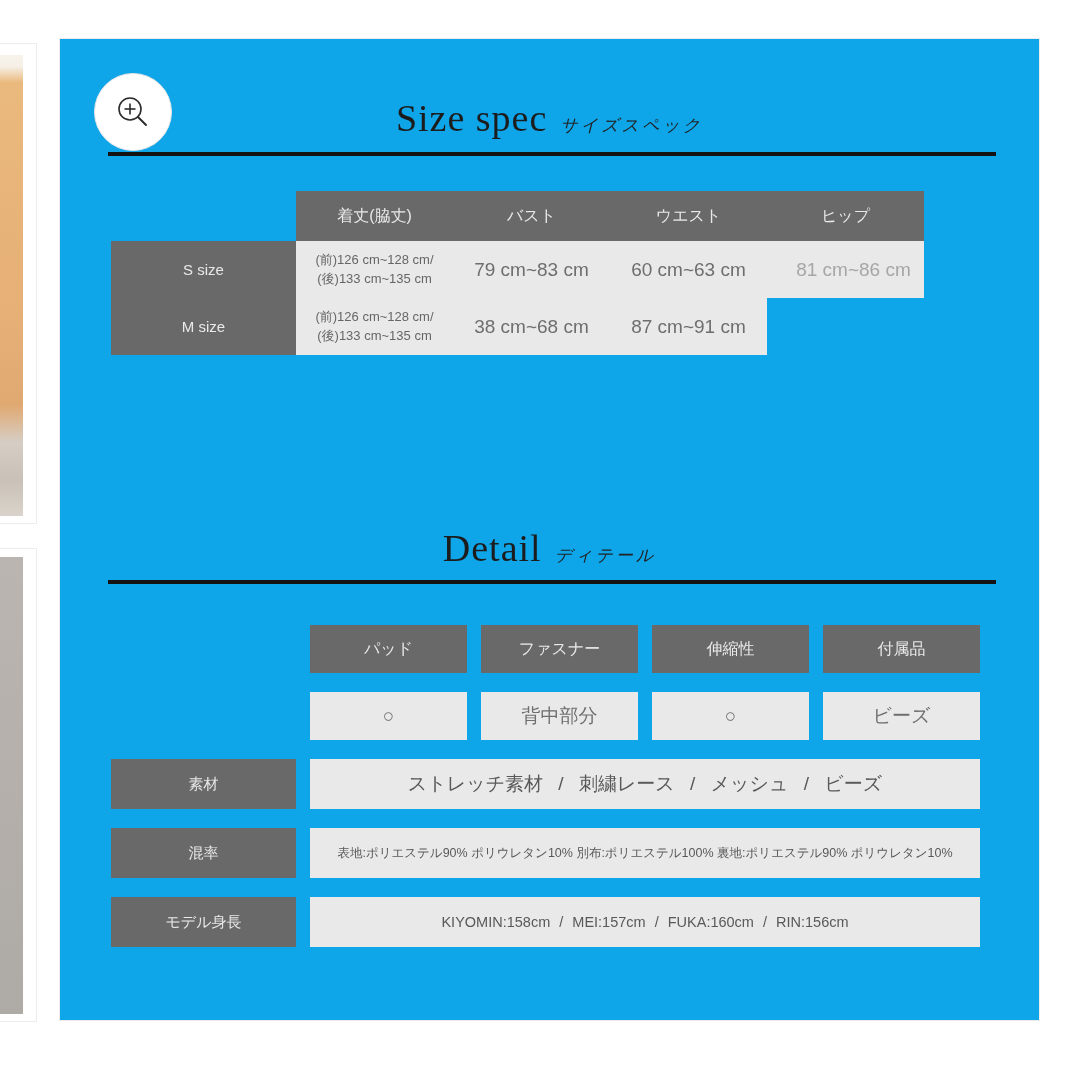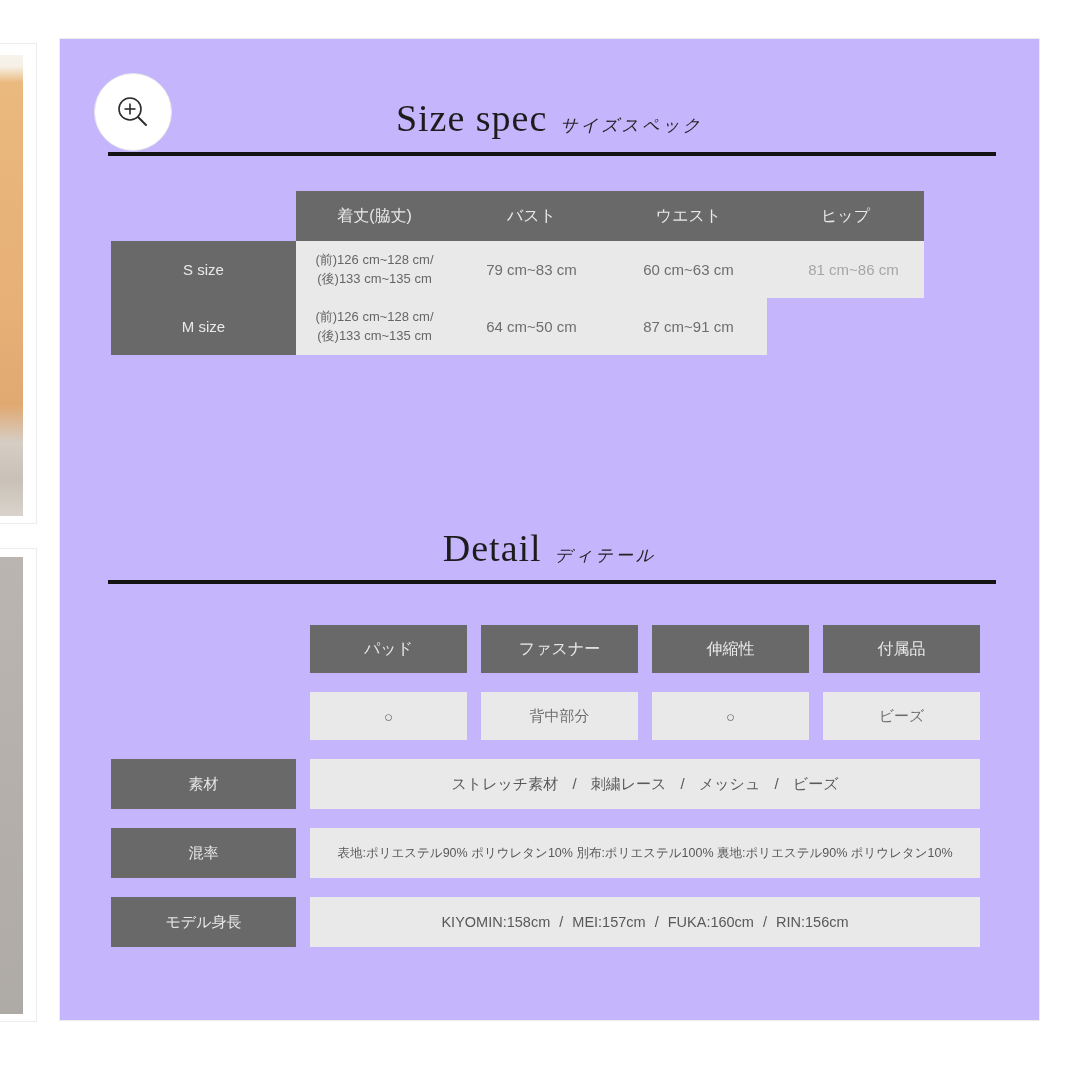--- a/index.html
+++ b/index.html
@@ -23,21 +23,21 @@
       #f7f3ec 0%,#f6f0e6 2.5%,#eab97e 6%,#e8b479 30%,#e6b077 55%,
       #e0a972 76%,#d6cdc4 84%,#c9c1b7 92%,#d9d3cb 100%);
   }
   .photo-gray{
     background:linear-gradient(180deg,#bab5b0 0%,#b4afaa 55%,#aeaaa5 100%);
   }
 
   
   .card{
     position:absolute;left:59px;top:38px;width:981px;height:983px;
-    background:#c4b5fd;border:1px solid #ececec;box-sizing:border-box;
+    background:#0ea5e9;border:1px solid #ececec;box-sizing:border-box;
   }
 
   .zoom-btn{
     position:absolute;left:34px;top:34px;width:78px;height:78px;
     border-radius:50%;border:1px solid #e6e6e6;background:#fff;
     display:flex;align-items:center;justify-content:center;
     padding:0;cursor:pointer;z-index:3;
   }
 
   .section-title{
@@ -66,21 +66,21 @@
   }
   .size-grid{top:152px;grid-template-rows:50px 57px 57px;}
   .detail-grid{top:586px;grid-template-rows:48px 48px 50px 50px 50px;gap:19px 14px;}
 
   .cell{
     display:flex;flex-direction:column;align-items:center;justify-content:center;
     text-align:center;box-sizing:border-box;
   }
   .hcell{background:#696969;color:#e9e9e9;font-size:16px;}
   .rowlabel{font-size:15px;}
-  .vcell{background:#e9e9e9;color:#6e6e6e;font-size:15px;}
+  .vcell{background:#e9e9e9;color:#6e6e6e;font-size:19px;}
   .vcell.small{font-size:13px;line-height:1.45;color:#666;}
   .vcell.muted{color:#a6a6a6;padding-left:16px;}
   .vcell.wide{grid-column:2/6;}
   .vcell.material{word-spacing:10px;color:#595959;}
   .vcell.mix{font-size:12.5px;color:#595959;}
   .vcell.model{font-size:14.5px;word-spacing:5px;color:#595959;}
   .empty{background:transparent;}
 </style>
 </head>
 <body>
@@ -123,21 +123,21 @@
     </div>
     <div class="cell vcell">79 cm~83 cm</div>
     <div class="cell vcell">60 cm~63 cm</div>
     <div class="cell vcell muted">81 cm~86 cm</div>
 
     <div class="cell hcell rowlabel">M size</div>
     <div class="cell vcell small">
       <span>(前)126 cm~128 cm/</span>
       <span>(後)133 cm~135 cm</span>
     </div>
-    <div class="cell vcell">64 cm~50 cm</div>
+    <div class="cell vcell">38 cm~68 cm</div>
     <div class="cell vcell">87 cm~91 cm</div>
   </div>
 
   <div class="section-title detail-title">
     <span class="title-en">Detail</span>
     <span class="title-ja">ディテール</span>
   </div>
   <div class="rule rule-detail"></div>
 
   <div class="grid detail-grid">

